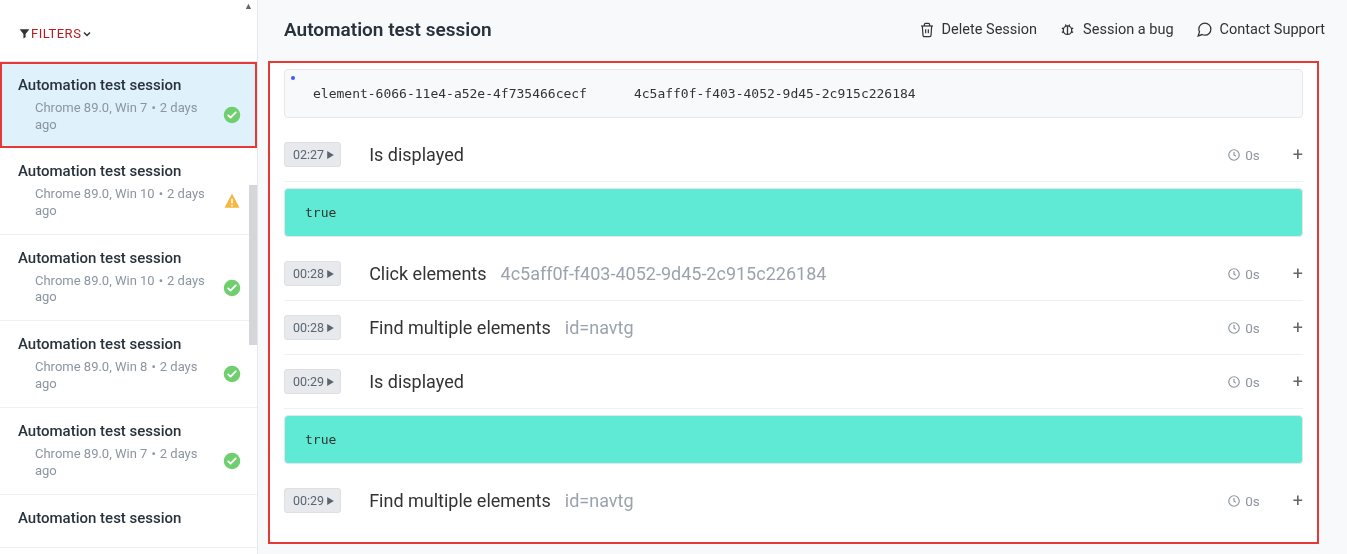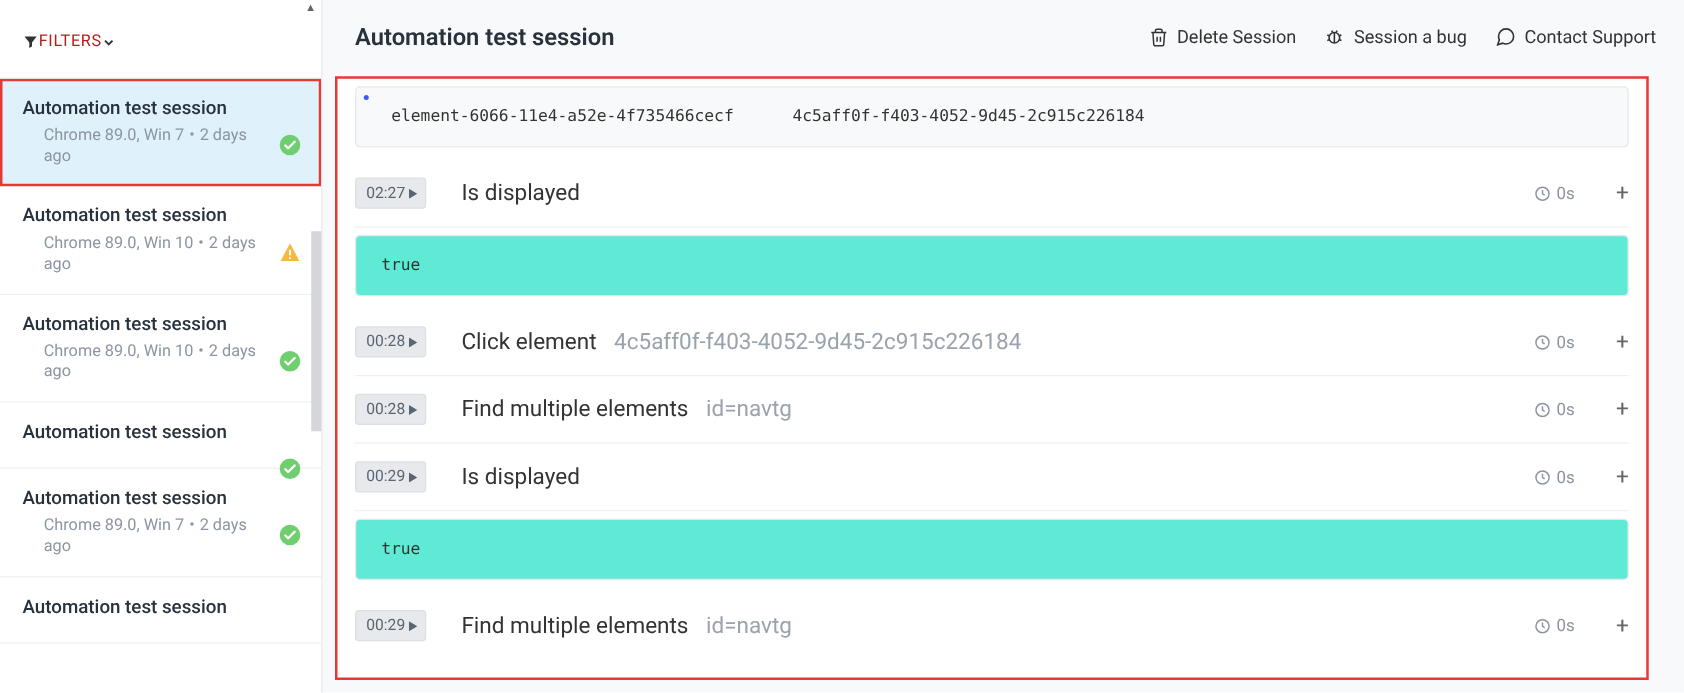--- a/index.html
+++ b/index.html
@@ -255,20 +255,21 @@
         <div class="session-meta">Chrome 89.0, Win 10<span class="dot">•</span>2 days ago</div>
         <span class="status-icon">
           <svg width="18" height="18" viewBox="0 0 24 24">
             <circle cx="12" cy="12" r="11" fill="#6fcf6f"></circle>
             <path d="M7 12.5l3 3 7-7" stroke="#fff" stroke-width="2.5" fill="none" stroke-linecap="round" stroke-linejoin="round"></path>
           </svg>
         </span>
       </div>
       <div class="session-item">
         <div class="session-title">Automation test session</div>
+        <div class="session-meta">Chrome 89.0, Win 8<span class="dot">•</span>2 days ago</div>
         <span class="status-icon">
           <svg width="18" height="18" viewBox="0 0 24 24">
             <circle cx="12" cy="12" r="11" fill="#6fcf6f"></circle>
             <path d="M7 12.5l3 3 7-7" stroke="#fff" stroke-width="2.5" fill="none" stroke-linecap="round" stroke-linejoin="round"></path>
           </svg>
         </span>
       </div>
       <div class="session-item">
         <div class="session-title">Automation test session</div>
         <div class="session-meta">Chrome 89.0, Win 7<span class="dot">•</span>2 days ago</div>
@@ -357,21 +358,21 @@
         <div class="log-row">
           <span class="time-chip">
             <span>00:28</span>
             <span>
               <svg width="7" height="8" viewBox="0 0 10 12" fill="#5a6572">
                 <path d="M0 0l10 6-10 6z"></path>
               </svg>
             </span>
           </span>
           <span class="log-body">
-            <span class="log-action">Click element</span>
+            <span class="log-action">Click elements</span>
             <span class="log-detail">4c5aff0f-f403-4052-9d45-2c915c226184</span>
           </span>
           <span class="log-right">
             <span class="duration">
               <svg width="14" height="14" viewBox="0 0 24 24" fill="none" stroke="#8b95a1" stroke-width="2">
                 <circle cx="12" cy="12" r="9"></circle>
                 <polyline points="12 7 12 12 15 14"></polyline>
               </svg>
               <span>0s</span>
             </span>

